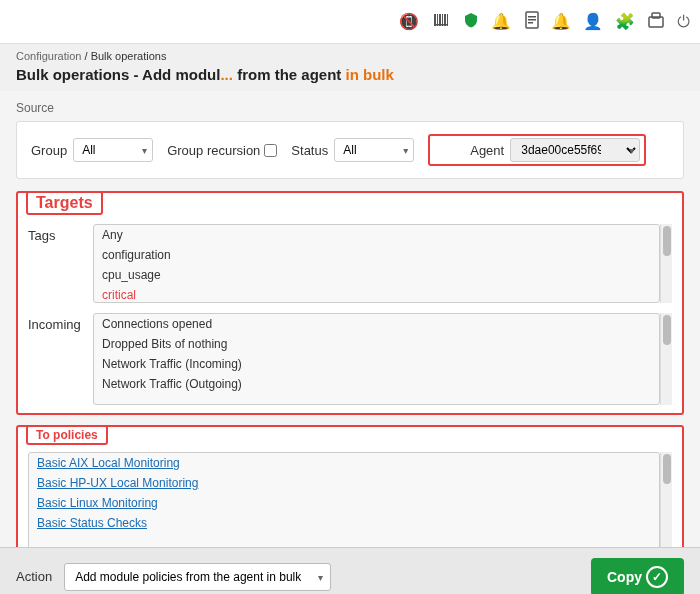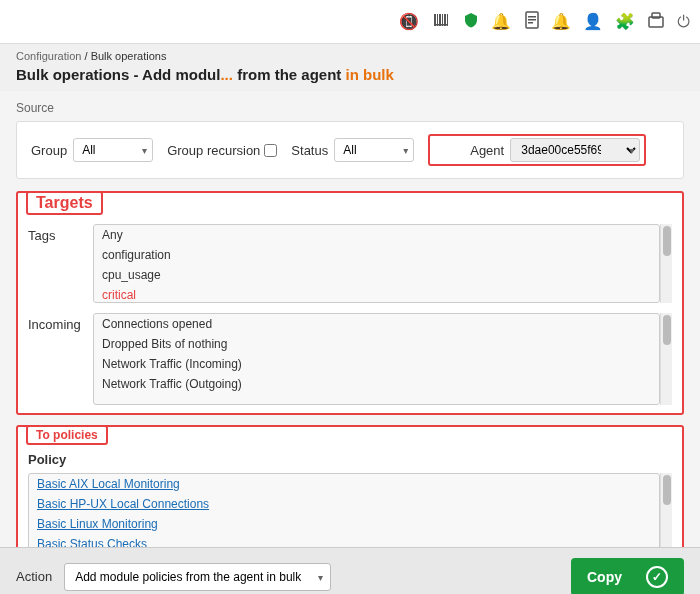--- a/index.html
+++ b/index.html
@@ -201,21 +201,21 @@
       background: #1a9c3e;
       color: #fff;
       border: none;
       border-radius: 4px;
       padding: 8px 16px;
       font-size: 14px;
       font-weight: bold;
       cursor: pointer;
       display: flex;
       align-items: center;
-      gap: 24px;
+      gap: 4px;
       margin-left: auto;
     }
 
     .copy-btn .check-icon {
       width: 22px;
       height: 22px;
       border-radius: 50%;
       border: 2px solid #fff;
       display: flex;
       align-items: center;
@@ -370,25 +370,24 @@
         </div>
       </div>
     </div>
   </div>
 
   <div style="border:2px solid #e84040; border-radius:3px; background:#fff;">
     <div style="margin-top:-1px; margin-left:8px;">
       <span style="display:inline-block; border:2px solid #e84040; border-radius:3px; padding:1px 8px; font-size:12px; font-weight:bold; color:#e84040; background:#fff; position:relative; top:-1px;">To policies</span>
     </div>
     <div style="padding:6px 10px 10px;">
-      <div style="font-size:13px; color:#333; margin-bottom:6px; font-weight:bold;">Policy</div>
       <div style="position:relative; height:110px;">
         <div style="position:absolute; left:0; right:12px; top:0; bottom:0; border:1px solid #ccc; border-radius:3px; background:#f8f8f8; overflow:hidden;">
           <div class="policy-item"><span>Basic AIX Local Monitoring</span></div>
-          <div class="policy-item"><span>Basic HP-UX Local Connections</span></div>
+          <div class="policy-item"><span>Basic HP-UX Local Monitoring</span></div>
           <div class="policy-item"><span>Basic Linux Monitoring</span></div>
           <div class="policy-item"><span>Basic Status Checks</span></div>
         </div>
         <div class="scrollbar-track">
           <div class="scrollbar-thumb"></div>
         </div>
       </div>
     </div>
   </div>
 

